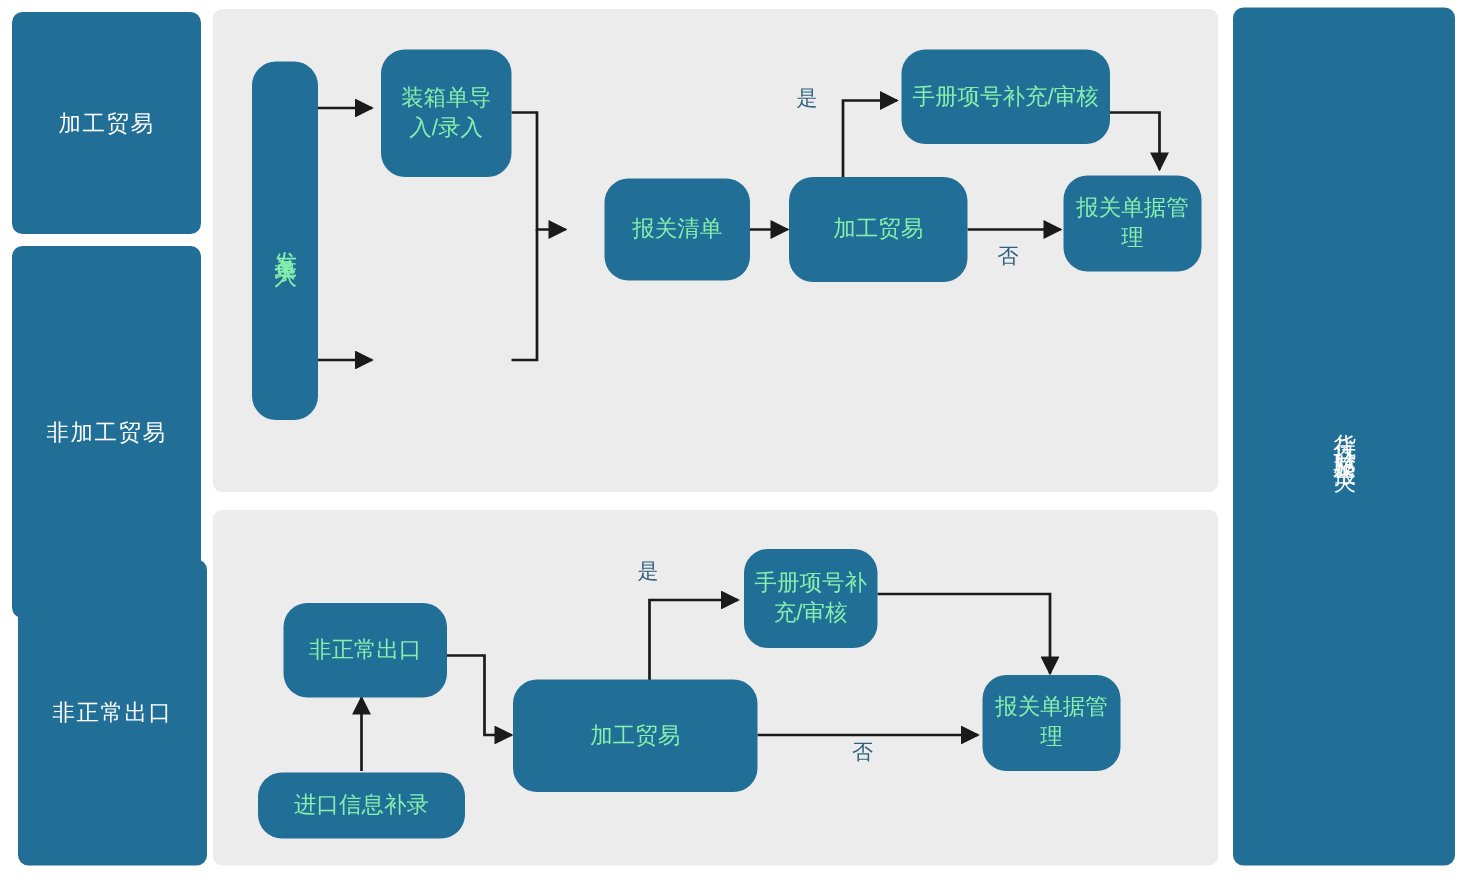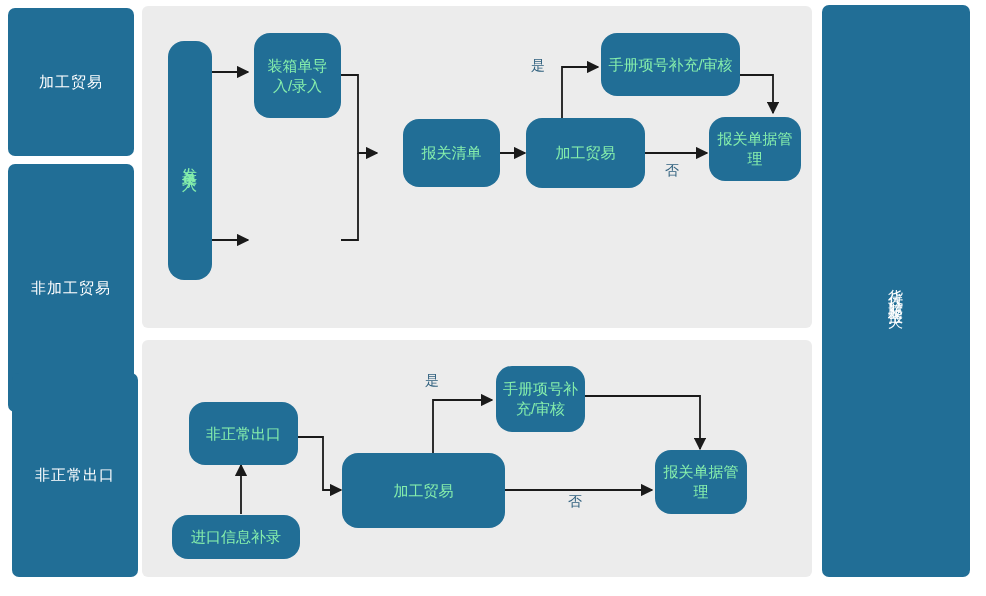--- a/index.html
+++ b/index.html
@@ -188,21 +188,21 @@
     <span>是</span>
   </div>
   <div class="edge-label" style="left:665px; top:162px;">
     <span>否</span>
   </div>
 
   <div class="node" style="left:189px; top:402px; width:109px; height:63px;">
     <span>非正常出口</span>
   </div>
 
-  <div class="node" style="left:172px; top:515px; width:128px; height:44px;">
+  <div class="node" style="left:172px; top:515px; width:138px; height:44px;">
     <span>进口信息补录</span>
   </div>
 
   <div class="node" style="left:342px; top:453px; width:163px; height:75px;">
     <span>加工贸易</span>
   </div>
 
   <div class="node" style="left:496px; top:366px; width:89px; height:66px;">
     <span>手册项号补充/审核</span>
   </div>

